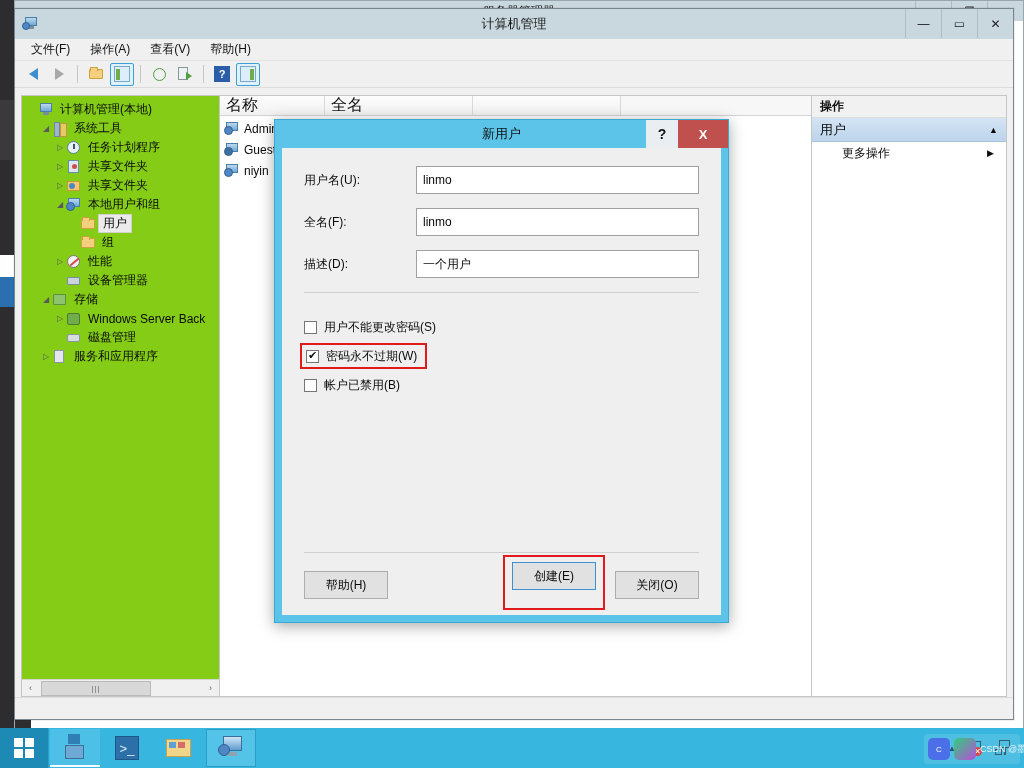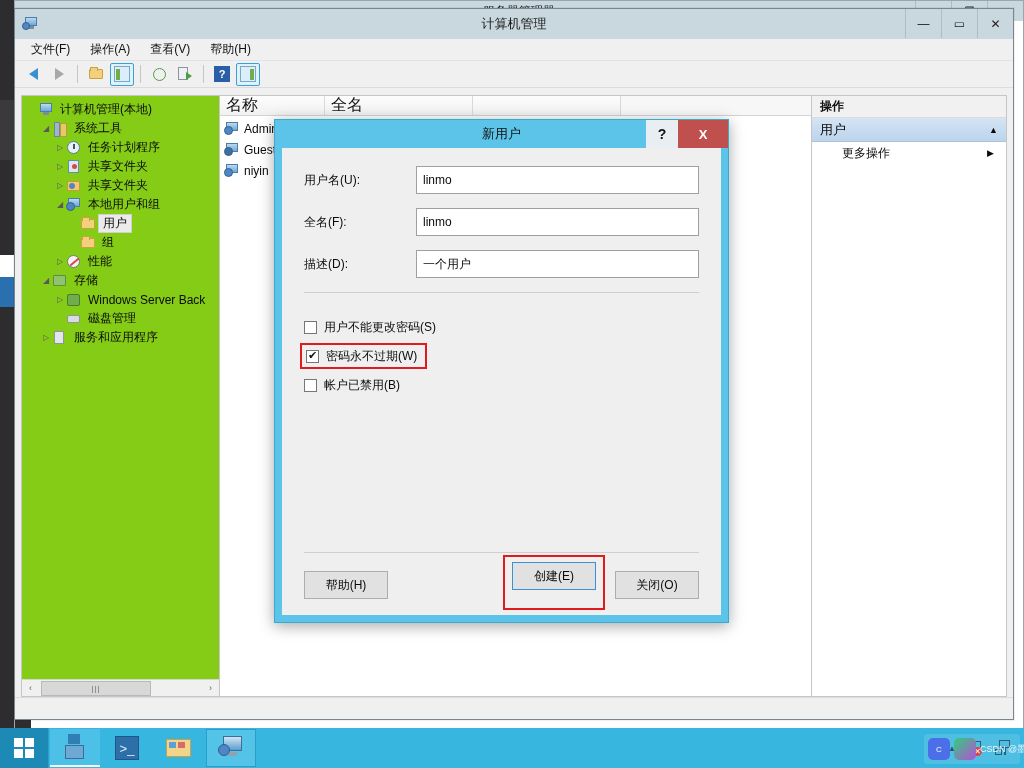--- a/index.html
+++ b/index.html
@@ -440,20 +440,25 @@
             <div class="tree-row" style="padding-left: 46px;">
               <span class="twisty"></span>
               <span class="ticon"><span class="ico"><span class="folder"></span></span></span>
               <span class="tlabel">组</span>
             </div>
             <div class="tree-row" style="padding-left: 32px;">
               <span class="twisty">▷</span>
               <span class="ticon"><span class="ico"><span class="perf"></span></span></span>
               <span class="tlabel">性能</span>
             </div>
+            <div class="tree-row" style="padding-left: 32px;">
+              <span class="twisty"></span>
+              <span class="ticon"><span class="ico"><span class="devmgr"></span></span></span>
+              <span class="tlabel">设备管理器</span>
+            </div>
             <div class="tree-row" style="padding-left: 18px;">
               <span class="twisty">◢</span>
               <span class="ticon"><span class="ico"><span class="storage"></span></span></span>
               <span class="tlabel">存储</span>
             </div>
             <div class="tree-row" style="padding-left: 32px;">
               <span class="twisty">▷</span>
               <span class="ticon"><span class="ico"><span class="backup"></span></span></span>
               <span class="tlabel">Windows Server Back</span>
             </div>

